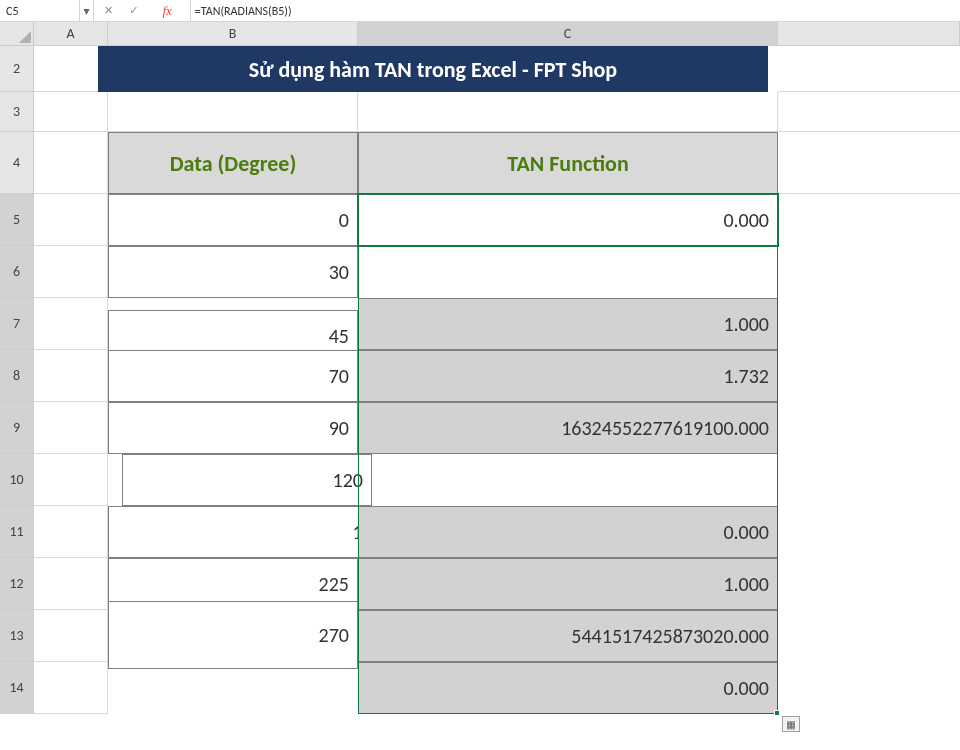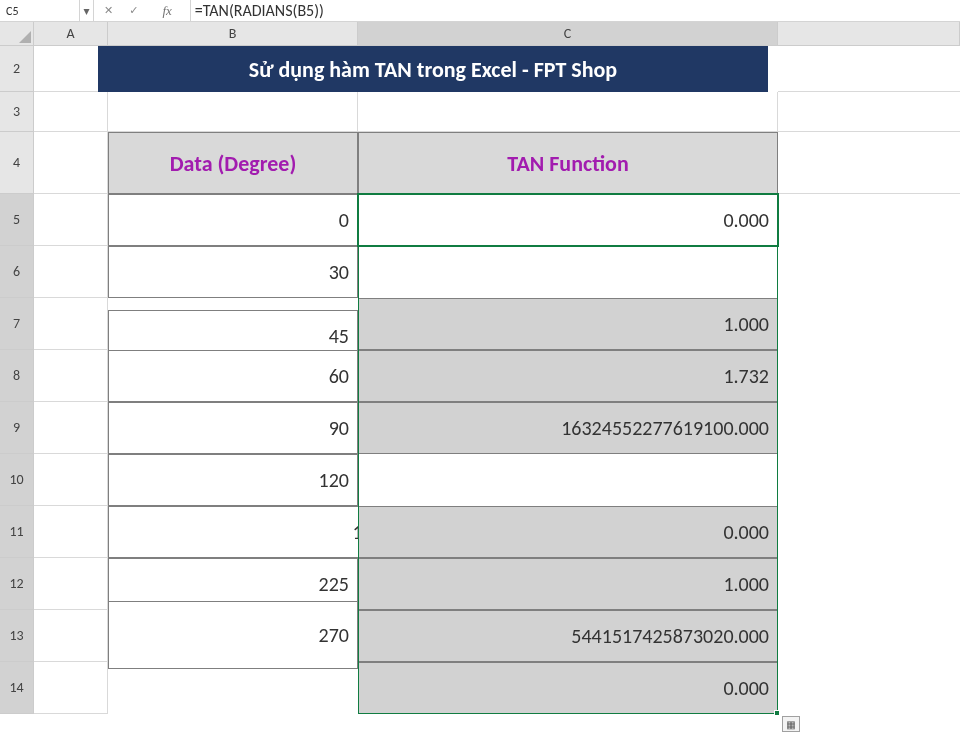--- a/index.html
+++ b/index.html
@@ -41,28 +41,28 @@
     .fb-icons {
       display: flex;
       align-items: center;
       height: 100%;
       padding: 0 10px;
       gap: 16px;
       color: #888;
       border-right: 1px solid #d4d4d4;
     }
     .fb-icon { font-size: 11px; cursor: pointer; }
-    .fx { font-style: italic; font-family: 'Times New Roman', serif; font-size: 13px; color: #737373; padding: 0 8px; }
+    .fx { font-style: italic; font-family: 'Times New Roman', serif; font-size: 13px; color: #ef4444; padding: 0 8px; }
     .formula-input {
       flex: 1;
       padding: 0 4px;
       height: 100%;
       display: flex;
       align-items: center;
-      font-size: 16px;
+      font-size: 12px;
     }
     .sheet-wrap {
       display: flex;
       height: calc(100% - 22px);
     }
     .corner {
       width: 34px;
       height: 24px;
       background: #e6e6e6;
       border-right: 1px solid #ccc;
@@ -125,21 +125,21 @@
     .title-merge {
       background: #203864;
       color: #fff;
       font-weight: bold;
       font-size: 22px;
       justify-content: center;
       border: none;
     }
     .tbl-head {
       background: #d9d9d9;
-      color: #a21caf;
+      color: #4d7c0f;
       font-weight: bold;
       font-size: 22px;
       justify-content: center;
       border: 1.5px solid #7f7f7f;
     }
     .tbl-cell {
       font-size: 20px;
       justify-content: flex-end;
       border: 1px solid #7f7f7f;
       background: #fff;
@@ -248,27 +248,27 @@
       <div class="cell tbl-head" style="left:324px;top:86px;width:420px;height:62px">TAN Function</div>
 
       <div class="cell tbl-cell" style="left:74px;top:148px;width:250px;height:52px">0</div>
       <div class="cell tbl-cell c-col active-cell" style="left:324px;top:148px;width:420px;height:52px">0.000</div>
 
       <div class="cell tbl-cell" style="left:74px;top:200px;width:250px;height:52px">30</div>
 
       <div class="cell tbl-cell" style="left:74px;top:264px;width:250px;height:52px">45</div>
       <div class="cell tbl-cell c-col" style="left:324px;top:252px;width:420px;height:52px">1.000</div>
 
-      <div class="cell tbl-cell" style="left:74px;top:304px;width:250px;height:52px">60</div>
+      <div class="cell tbl-cell" style="left:74px;top:304px;width:250px;height:52px">70</div>
       <div class="cell tbl-cell c-col" style="left:324px;top:304px;width:420px;height:52px">1.732</div>
 
       <div class="cell tbl-cell" style="left:74px;top:356px;width:250px;height:52px">90</div>
       <div class="cell tbl-cell c-col" style="left:324px;top:356px;width:420px;height:52px">16324552277619100.000</div>
 
-      <div class="cell tbl-cell" style="left:74px;top:408px;width:250px;height:52px">120</div>
+      <div class="cell tbl-cell" style="left:88px;top:408px;width:250px;height:52px">120</div>
 
       <div class="cell tbl-cell" style="left:74px;top:460px;width:284px;height:52px">180</div>
       <div class="cell tbl-cell c-col" style="left:324px;top:460px;width:420px;height:52px">0.000</div>
 
       <div class="cell tbl-cell" style="left:74px;top:512px;width:250px;height:52px">225</div>
       <div class="cell tbl-cell c-col" style="left:324px;top:512px;width:420px;height:52px">1.000</div>
 
       <div class="cell tbl-cell" style="left:74px;top:555px;width:250px;height:68px">270</div>
       <div class="cell tbl-cell c-col" style="left:324px;top:564px;width:420px;height:52px">5441517425873020.000</div>
 

